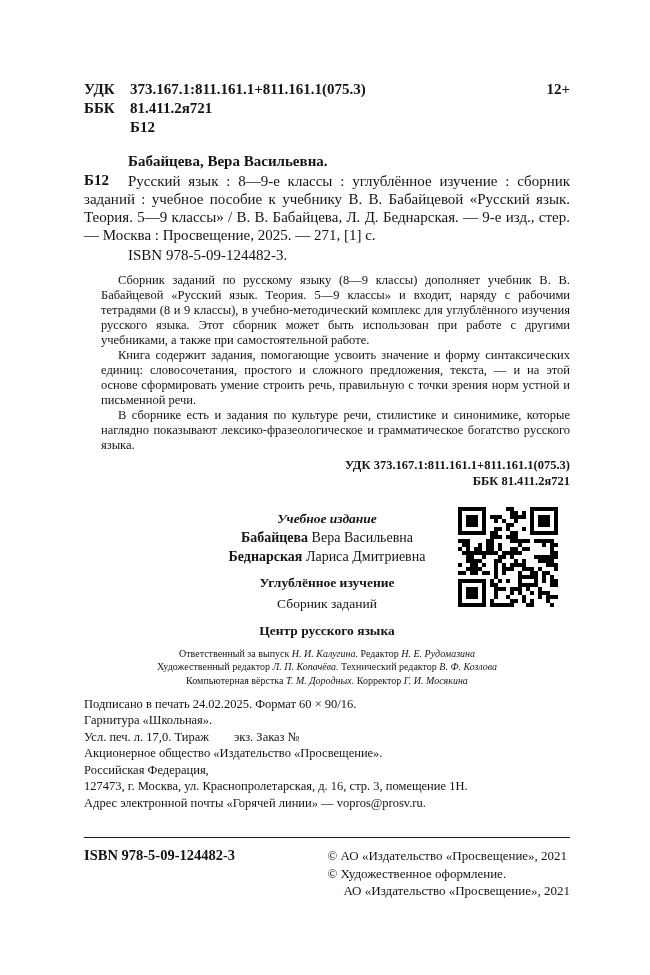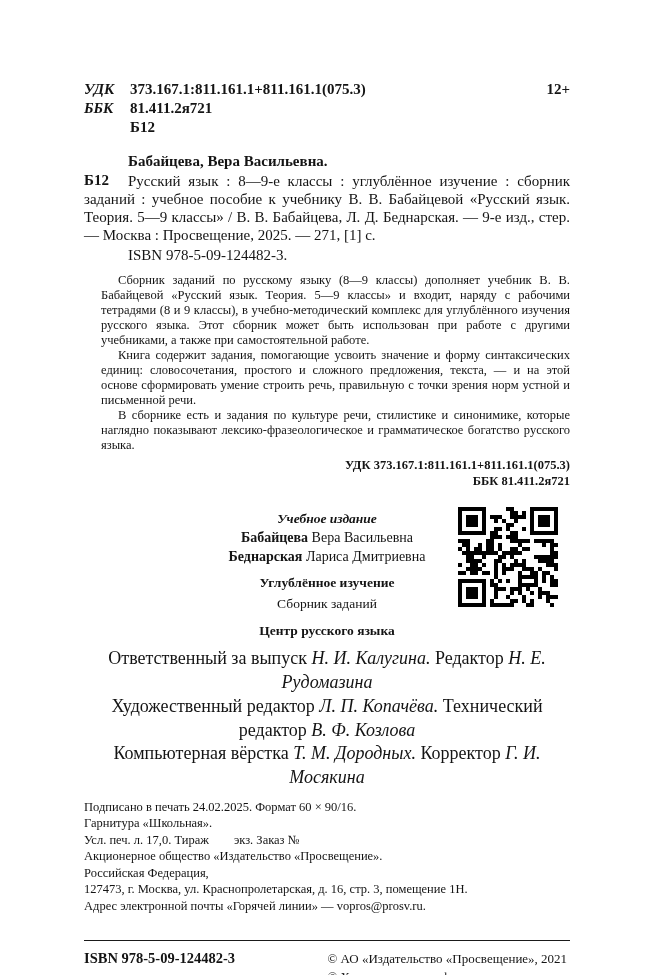--- a/index.html
+++ b/index.html
@@ -8,21 +8,21 @@
     background: #ffffff;
     color: #141414;
     font-family: "Liberation Serif", "DejaVu Serif", serif;
     overflow: hidden;
   }
   .page { padding: 80px 80px 0 84px; position: relative; }
 
   
   .top-codes { font-weight: bold; font-size: 15px; line-height: 1.28; }
   .top-codes .row { display: flex; }
-  .top-codes .lbl { width: 46px; flex: 0 0 46px; font-style: italic; }
+  .top-codes .lbl { width: 46px; flex: 0 0 46px; }
   .top-codes .age { margin-left: auto; }
   .top-codes .code-row { padding-left: 46px; }
 
   
   .cat-header { margin: 15px 0 0 44px; font-weight: bold; font-size: 15px; }
   .cat-entry { position: relative; margin-top: 2px; font-size: 15px; }
   .cat-code { position: absolute; left: 0; top: 0; font-weight: bold; }
   .cat-desc { margin: 0; text-indent: 44px; text-align: justify; line-height: 1.22; }
   .cat-isbn { padding-left: 44px; line-height: 1.35; }
 
@@ -39,21 +39,21 @@
   .edition .author { font-size: 14px; margin-top: 3px; }
   .edition .author .surname { font-weight: bold; }
   .edition .title { font-size: 16px; font-weight: bold; margin-top: 13px; }
   .edition .sub1 { font-size: 13.5px; font-weight: bold; margin-top: 10px; }
   .edition .sub2 { font-size: 13.5px; margin-top: 5px; }
   .edition .note { font-size: 13.5px; margin-top: 12px; line-height: 1.25; }
   .edition .center-name { font-size: 13.5px; font-weight: bold; margin-top: 11px; }
   .qr { position: absolute; top: -4px; right: 12px; width: 100px; height: 100px; }
 
   
-  .credits { margin-top: 8px; text-align: center; font-size: 18px; line-height: 1.32; }
+  .credits { margin-top: 8px; text-align: center; font-size: 10px; line-height: 1.32; }
   .credits .it { font-style: italic; }
 
   
   .imprint { margin-top: 9px; text-align: left; font-size: 12.5px; line-height: 1.32; }
 
   
   .divider { margin-top: 26px; border: none; border-top: 1.5px solid #1a1a1a; height: 0; }
   .footer { display: flex; justify-content: space-between; align-items: flex-start; margin-top: 9px; }
   .footer .isbn { font-weight: bold; font-size: 14.5px; }
   .copyright { font-size: 13px; line-height: 1.35; }

